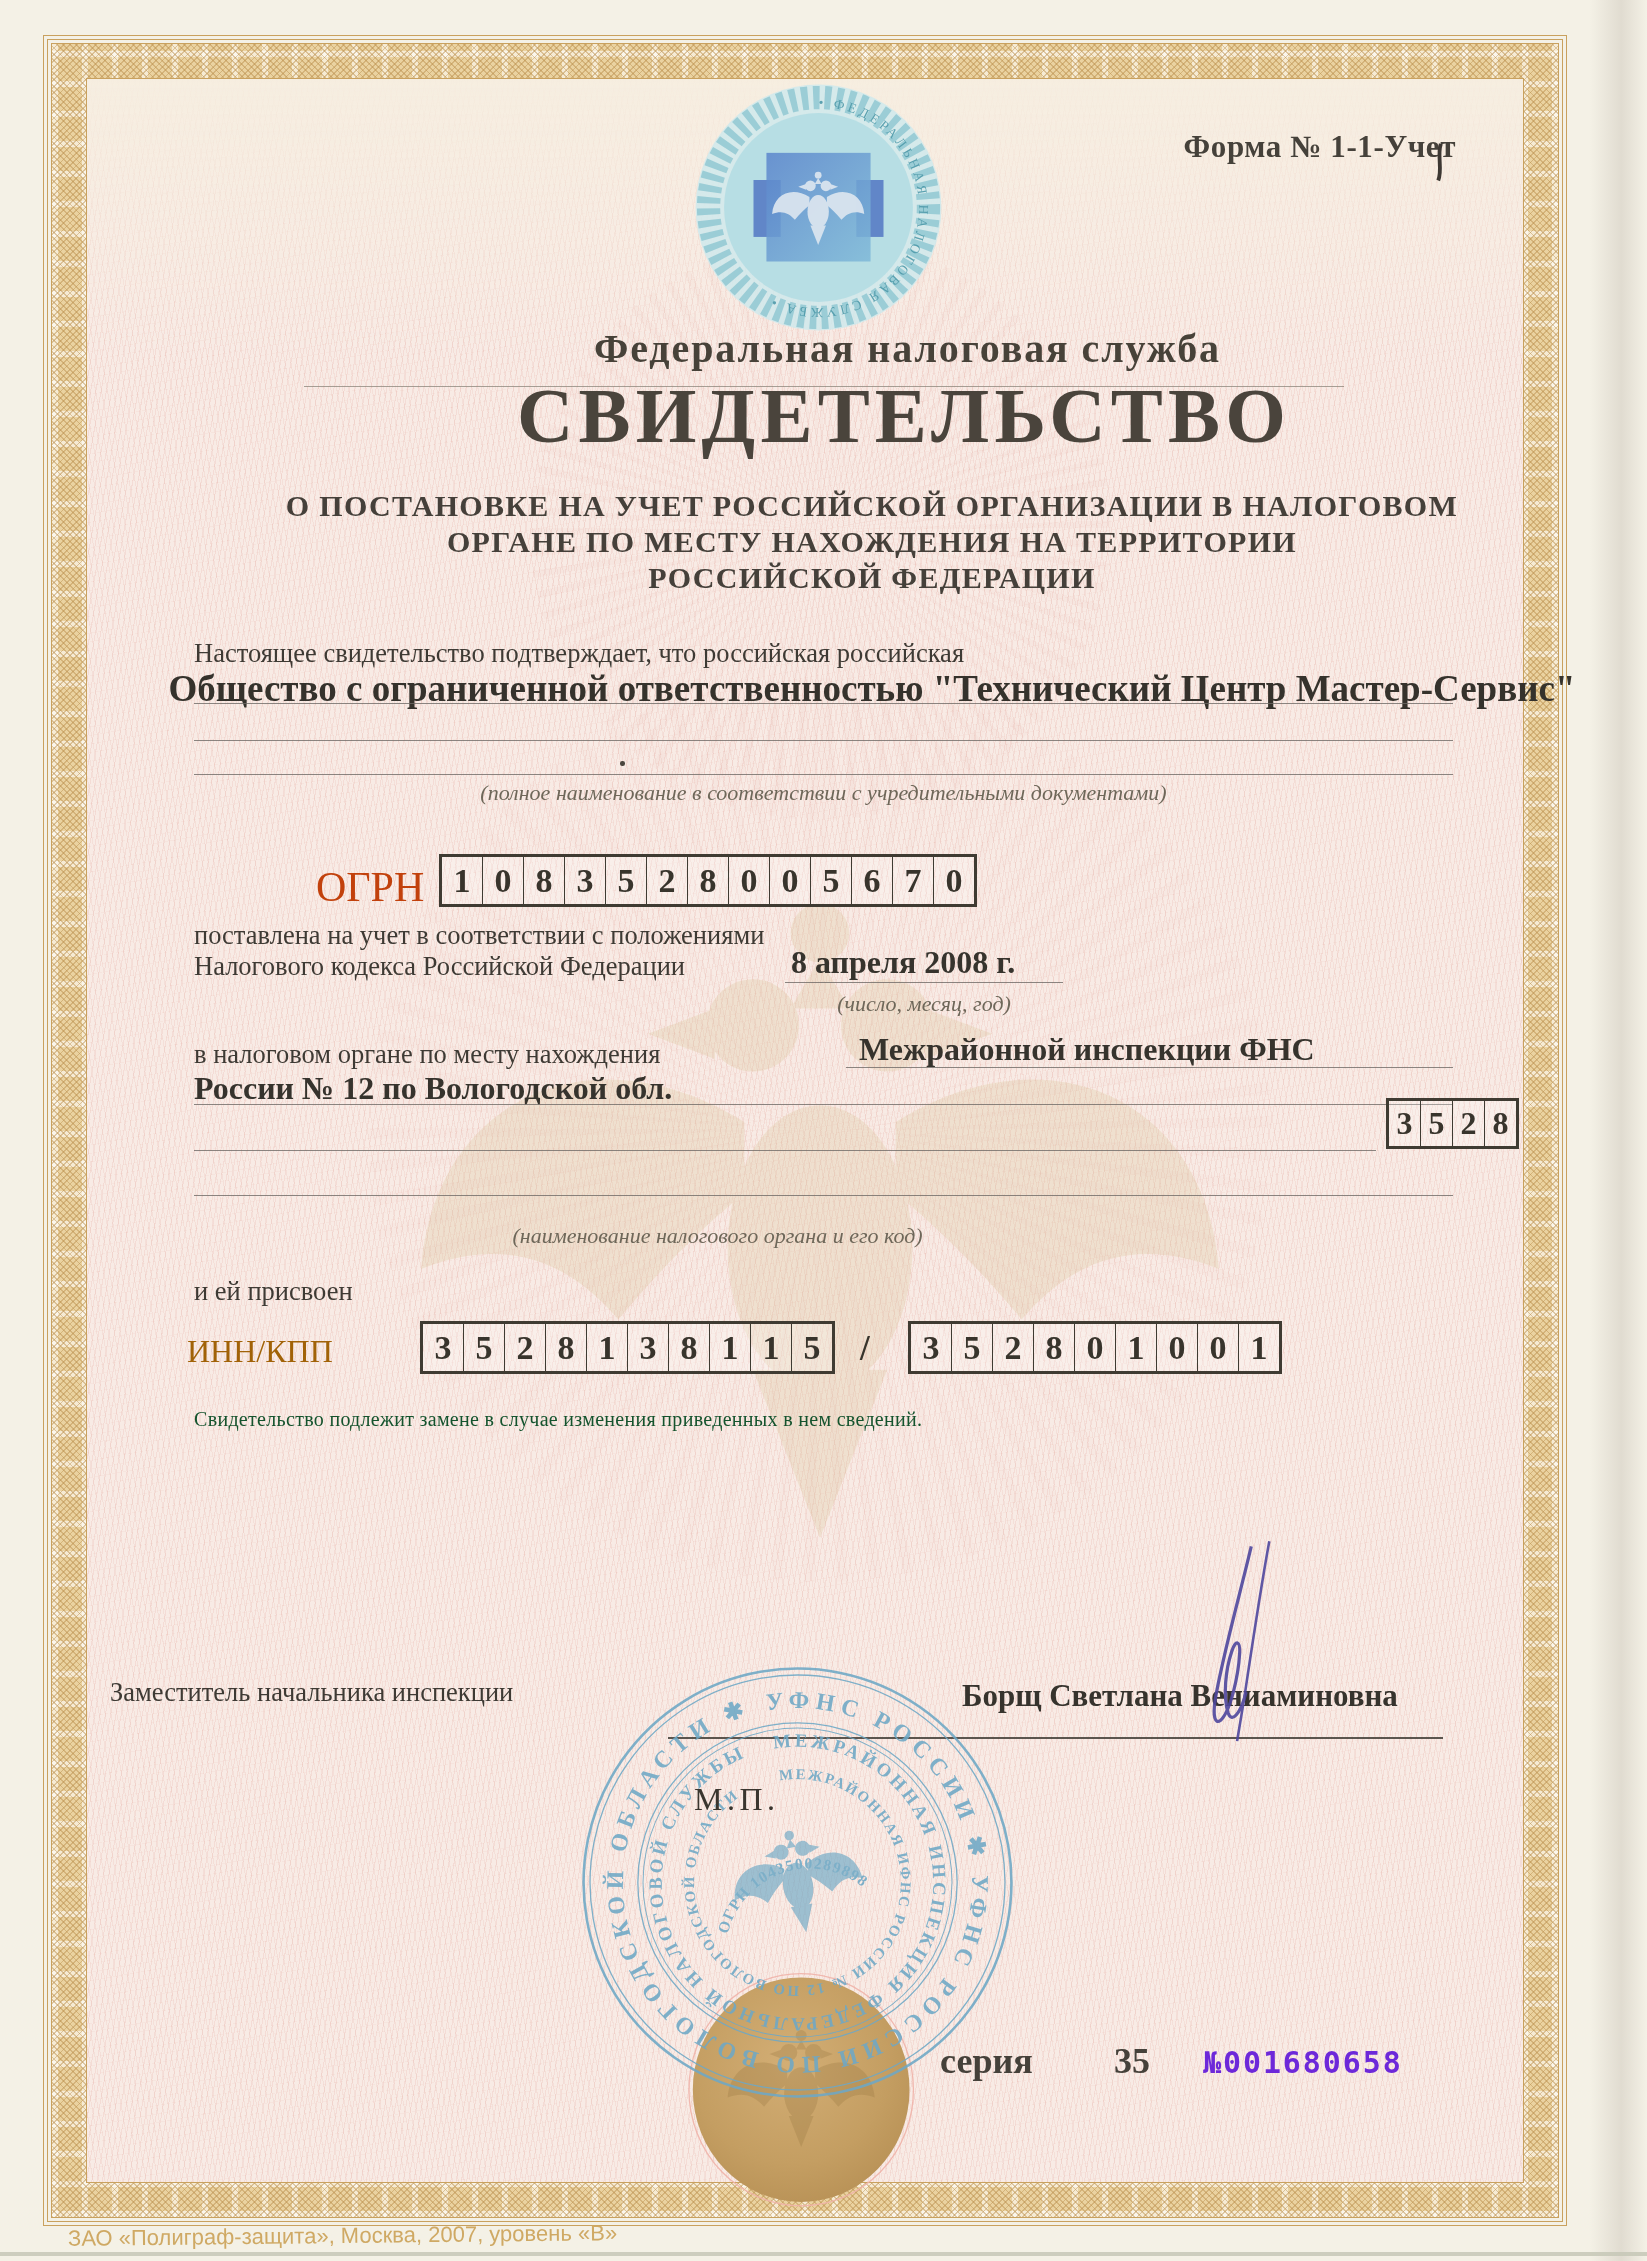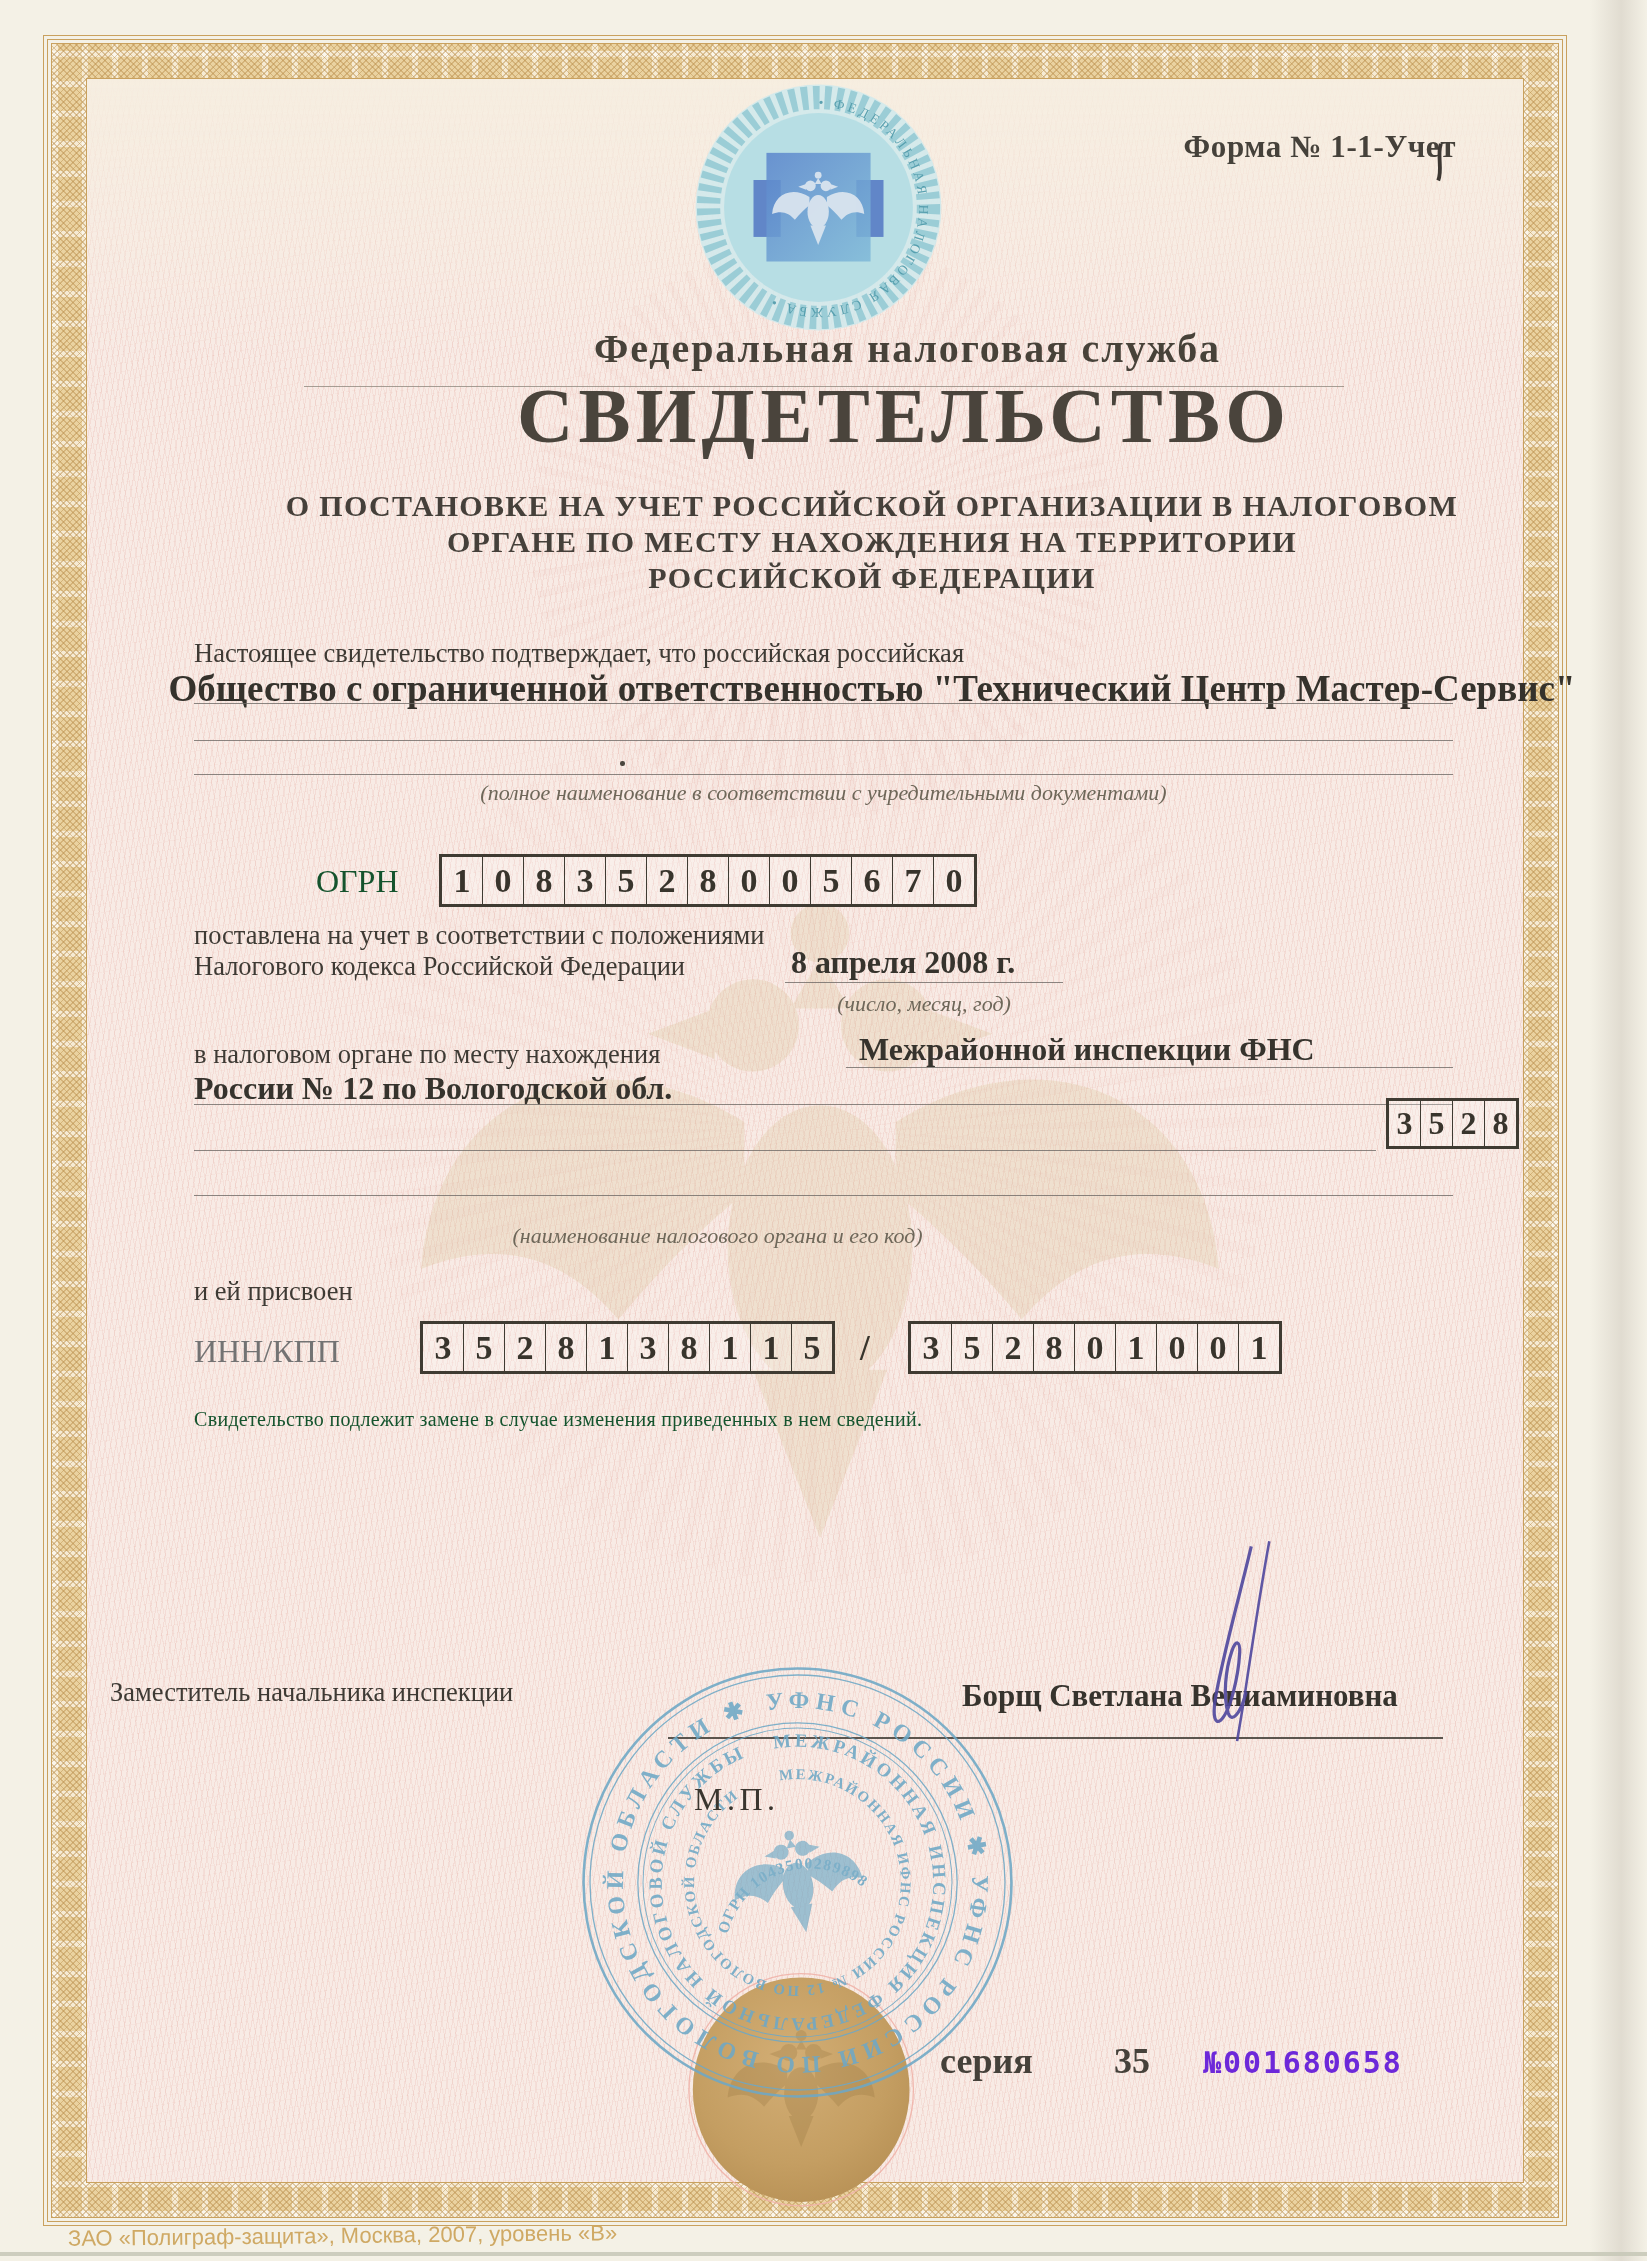--- a/index.html
+++ b/index.html
@@ -137,21 +137,21 @@
 
 <div class="abs body-text" style="left:194px;top:638px">Настоящее свидетельство подтверждает, что российская российская</div>
 
 <div class="abs" style="left:97px;width:1550px;top:667px;text-align:center;font-size:37px;font-weight:bold;color:#35322c">Общество с ограниченной ответственностью "Технический Центр Мастер-Сервис"</div>
 <div class="abs rule" style="left:194px;top:703px;width:1259px"></div>
 <div class="abs rule" style="left:194px;top:740px;width:1259px"></div>
 <div class="abs" style="left:620px;top:761px;width:4.5px;height:4.5px;border-radius:50%;background:#4a453d"></div>
 <div class="abs rule" style="left:194px;top:774px;width:1259px"></div>
 <div class="abs caption" style="left:194px;width:1259px;top:780px">(полное наименование в соответствии с учредительными документами)</div>
 
-<div class="abs" style="left:316px;top:863px;font-size:32px;color:#14532d">ОГРН</div>
+<div class="abs" style="left:316px;top:863px;font-size:42px;color:#c2410c">ОГРН</div>
 <div class="abs boxrow" style="left:439px;top:854px">
     <span class="cell">1</span>
     <span class="cell">0</span>
     <span class="cell">8</span>
     <span class="cell">3</span>
     <span class="cell">5</span>
     <span class="cell">2</span>
     <span class="cell">8</span>
     <span class="cell">0</span>
     <span class="cell">0</span>
@@ -177,21 +177,21 @@
 <div class="abs boxrow small" style="left:1386px;top:1098px">
     <span class="cell">3</span>
     <span class="cell">5</span>
     <span class="cell">2</span>
     <span class="cell">8</span>
   </div>
 <div class="abs caption" style="left:304px;width:827px;top:1223px">(наименование налогового органа и его код)</div>
 
 <div class="abs body-text" style="left:194px;top:1276px">и ей присвоен</div>
 
-<div class="abs" style="left:194px;top:1333px;font-size:32px;color:#737373">ИНН/КПП</div>
+<div class="abs" style="left:187px;top:1333px;font-size:32px;color:#a16207">ИНН/КПП</div>
 <div class="abs boxrow" style="left:420px;top:1321px">
     <span class="cell">3</span>
     <span class="cell">5</span>
     <span class="cell">2</span>
     <span class="cell">8</span>
     <span class="cell">1</span>
     <span class="cell">3</span>
     <span class="cell">8</span>
     <span class="cell">1</span>
     <span class="cell">1</span>

